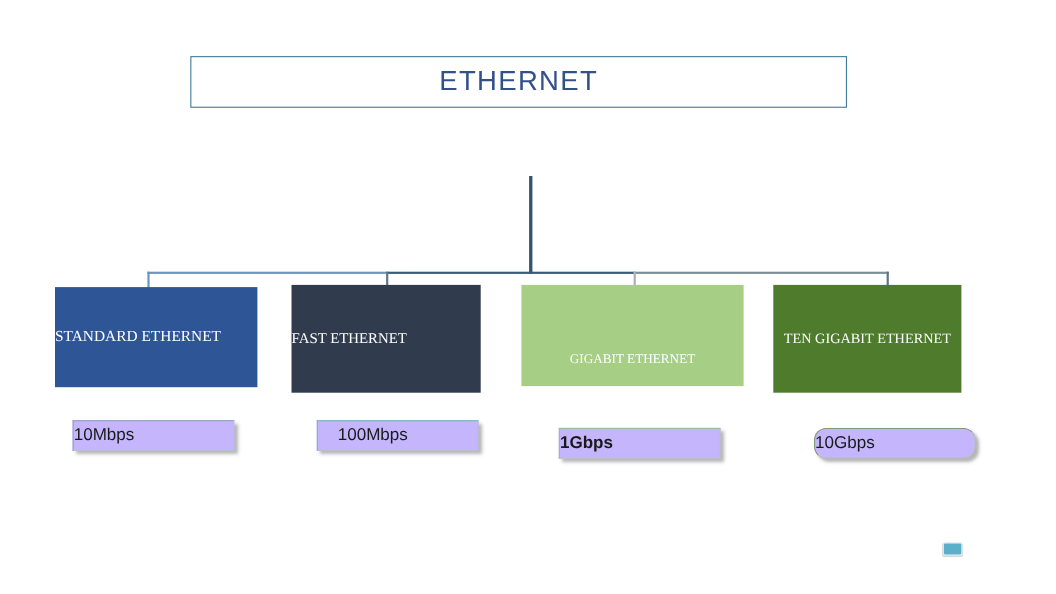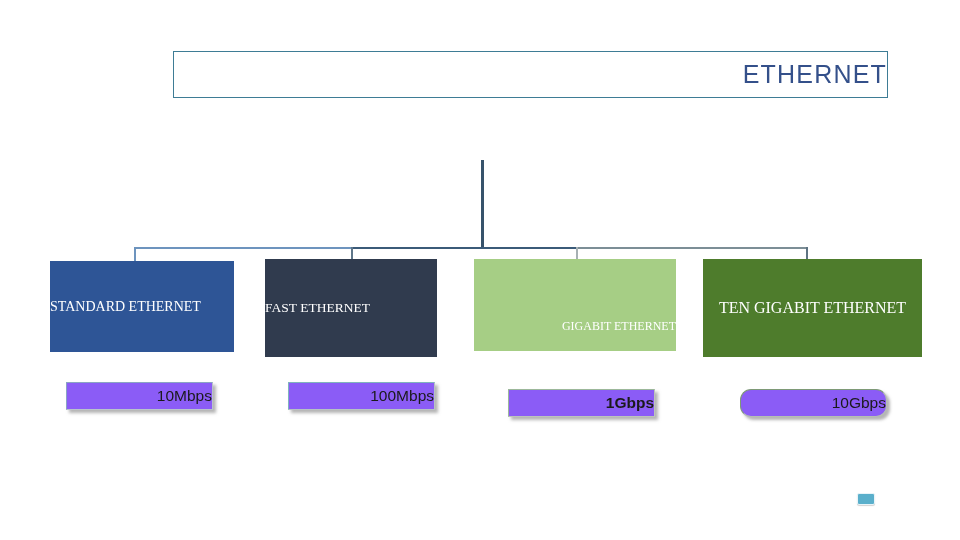--- a/index.html
+++ b/index.html
@@ -23,28 +23,28 @@
     width: 960px;
     height: 540px;
     background: #ffffff;
   }
 
   
   .title-box {
     position: absolute;
     left: 173px;
     top: 51px;
-    width: 715px;
+    width: 597px;
     height: 47px;
     box-sizing: border-box;
     border: 1.6px solid #3E7C95;
     background: #ffffff;
     display: flex;
     align-items: center;
-    justify-content: flex-end;
+    justify-content: center;
   }
   .title-text {
     font-family: "Liberation Sans", sans-serif;
     font-size: 25px;
     font-weight: 400;
     letter-spacing: 1.2px;
     color: #34508A;
     white-space: nowrap;
   }
 
@@ -109,37 +109,37 @@
     justify-content: center;
   }
   .cat-2 .cat-label { }
 
   .cat-3 {
     left: 474px; top: 259px; width: 202px; height: 92px;
     background: #A6CE85;
     font-size: 12px;
     justify-content: center;
   }
-  .cat-3 .cat-label { text-align: right; margin-top: 43px; }
+  .cat-3 .cat-label { text-align: center; margin-top: 43px; }
 
   .cat-4 {
-    left: 703px; top: 259px; width: 219px; height: 98px;
+    left: 703px; top: 259px; width: 171px; height: 98px;
     background: #4E7C2C;
-    font-size: 16px;
+    font-size: 13px;
   }
   .cat-4 .cat-label { text-align: center; }
 
   
   .chip {
     position: absolute;
     box-sizing: border-box;
-    background: #8b5cf6;
+    background: #c4b5fd;
     display: flex;
     align-items: center;
-    justify-content: flex-end;
+    justify-content: flex-start;
     font-family: "Liberation Sans", sans-serif;
     font-size: 15.5px;
     color: #1A1A1A;
     box-shadow: 3px 3px 3px rgba(120,120,120,0.55);
   }
   .chip-1 {
     left: 66px; top: 382px; width: 147px; height: 28px;
     border-top: 1.5px solid #8AA4C4;
     border-left: 1.5px solid #8AA4C4;
     border-right: 1px solid #B9C3CC;

